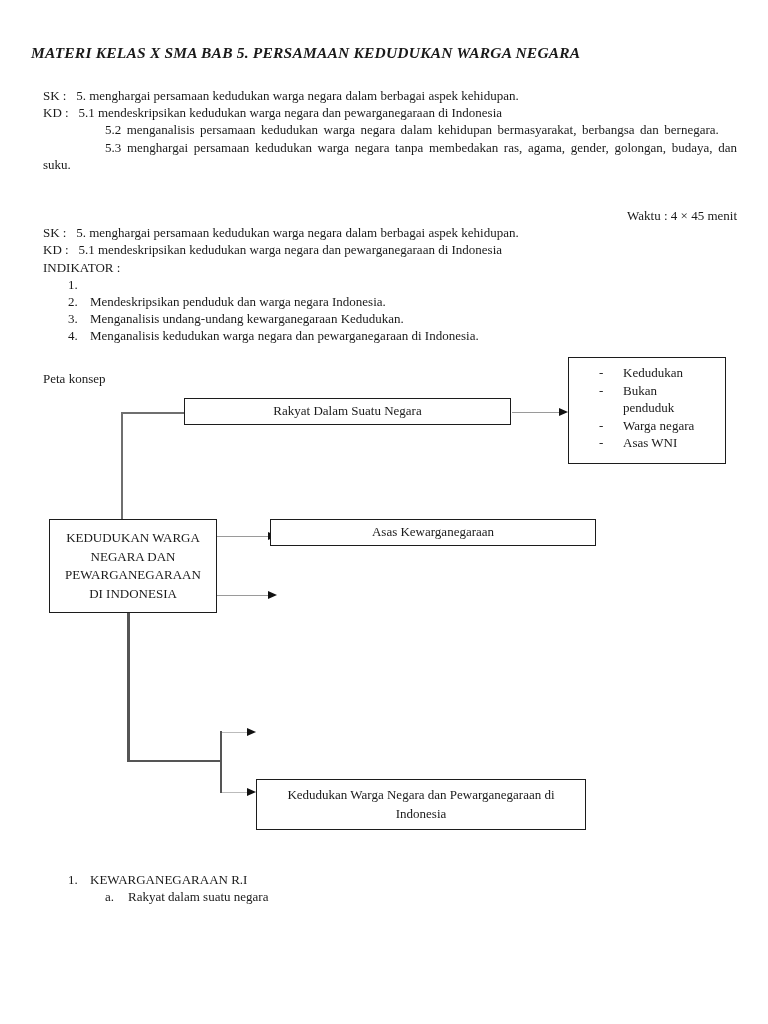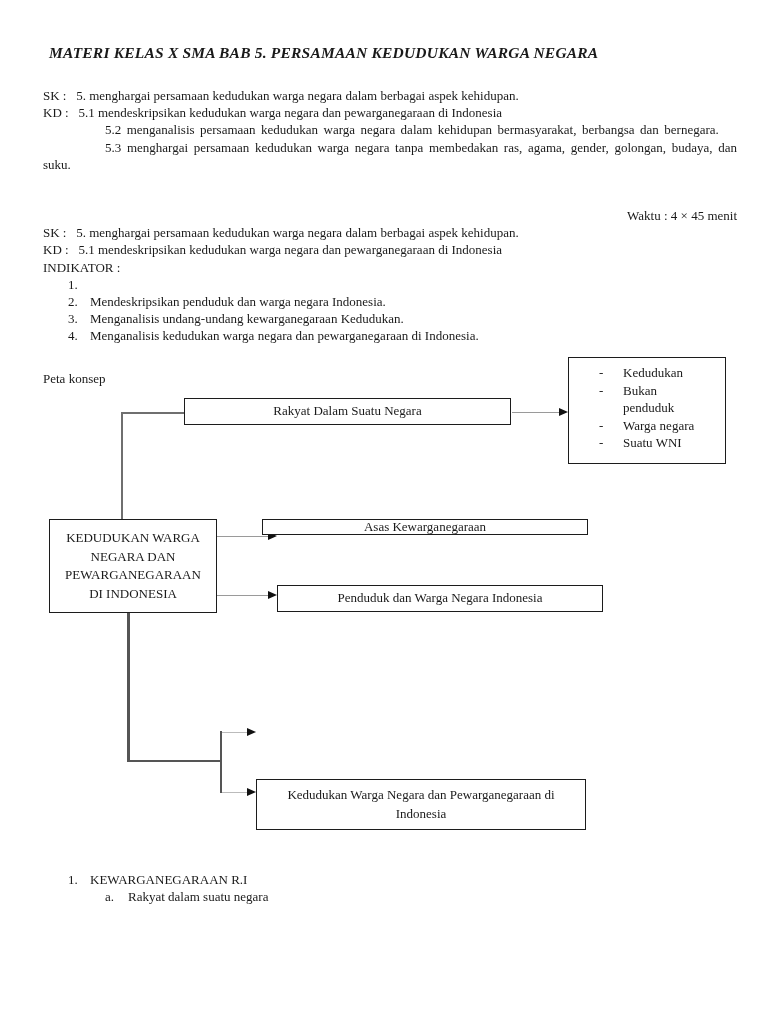--- a/index.html
+++ b/index.html
@@ -5,21 +5,21 @@
   html,body{margin:0;padding:0;background:#ffffff;}
   .page{
     position:relative;
     width:768px;height:1024px;
     background:#ffffff;
     font-family:"Liberation Serif","DejaVu Serif",serif;
     font-size:13px;color:#1a1a1a;
     overflow:hidden;
   }
   .doc-title{
-    position:absolute;left:49px;top:44px;right:30px;
+    position:absolute;left:31px;top:44px;right:30px;
     font-size:15.5px;font-weight:bold;font-style:italic;
     letter-spacing:0.2px;white-space:nowrap;
   }
   .tblock{position:absolute;left:43px;width:694px;line-height:17.2px;}
   .line{white-space:pre-wrap;}
   .jpara{text-align:justify;text-indent:62px;word-spacing:2.2px;}
   .jpara2{text-align:justify;text-indent:42px;word-spacing:2.6px;}
   .indent-waktu{padding-left:65px;text-align:right;}
   .num-list{margin:0;padding:0;list-style:none;}
   .num-list li{display:flex;margin-left:25px;}
@@ -119,30 +119,29 @@
         <li>
           <span class="marker">-</span>
           <span style="width:60px;">Bukan penduduk</span>
         </li>
         <li>
           <span class="marker">-</span>
           <span>Warga negara</span>
         </li>
         <li>
           <span class="marker">-</span>
-          <span>Suatu WNI</span>
+          <span>Asas WNI</span>
         </li>
       </ul>
     </div>
 
     <div class="node" style="left:49px;top:519px;width:168px;height:94px;padding:2px 8px;">KEDUDUKAN WARGA NEGARA DAN PEWARGANEGARAAN DI INDONESIA</div>
 
-    <div class="node" style="left:262px;top:519px;width:326px;height:16px;">Asas Kewarganegaraan</div>
+    <div class="node" style="left:270px;top:519px;width:326px;height:27px;">Asas Kewarganegaraan</div>
 
-    <div class="node" style="left:277px;top:585px;width:326px;height:27px;">Penduduk dan Warga Negara Indonesia</div>
 
 
     <div class="node" style="left:256px;top:779px;width:330px;height:51px;padding:0 30px;">Kedudukan Warga Negara dan Pewarganegaraan di Indonesia</div>
   </div>
 
   <div class="tblock" style="top:871px;">
     <div style="display:flex;margin-left:25px;">
       <span class="marker" style="width:22px;flex:0 0 22px;">1.</span>
       <span>KEWARGANEGARAAN R.I</span>
     </div>

